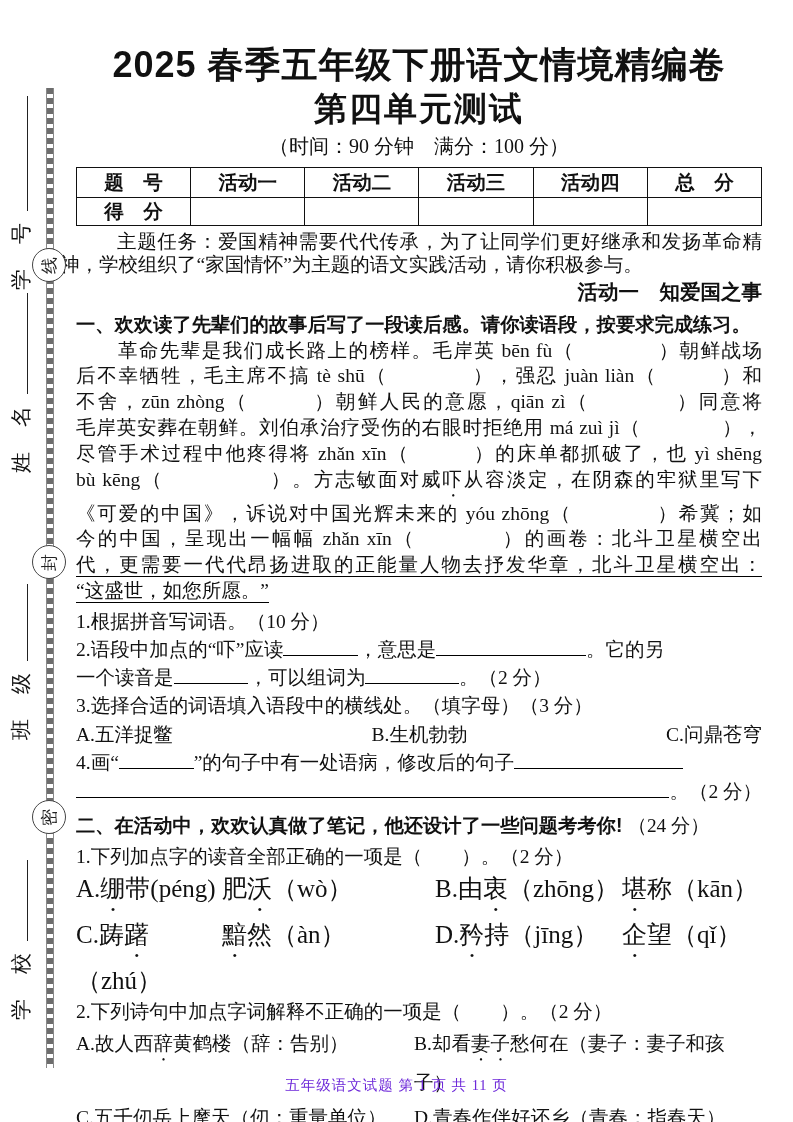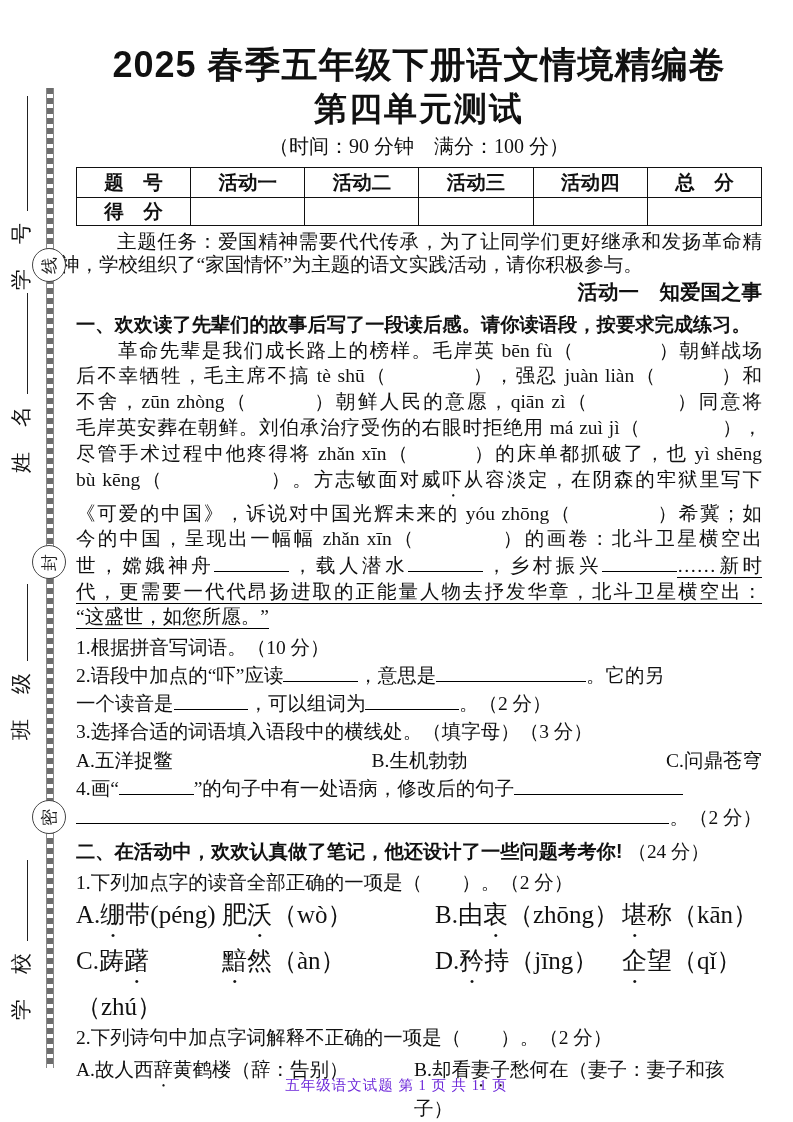--- a/index.html
+++ b/index.html
@@ -131,21 +131,20 @@
 
     <div class="passage">
         <div class="p-line">　　革命先辈是我们成长路上的榜样。毛岸英 bēn fù（　　　　）朝鲜战场</div>
         <div class="p-line">后不幸牺牲，毛主席不搞 tè shū（　　　　），强忍 juàn liàn（　　　）和</div>
         <div class="p-line">不舍，zūn zhòng（　　　）朝鲜人民的意愿，qiān zì（　　　　）同意将</div>
         <div class="p-line">毛岸英安葬在朝鲜。刘伯承治疗受伤的右眼时拒绝用 má zuì jì（　　　　），</div>
         <div class="p-line">尽管手术过程中他疼得将 zhǎn xīn（　　　）的床单都抓破了，也 yì shēng</div>
         <div class="p-line">bù kēng（　　　　　）。方志敏面对威<span class="em">吓</span>从容淡定，在阴森的牢狱里写下</div>
         <div class="p-line">《可爱的中国》，诉说对中国光辉未来的 yóu zhōng（　　　　）希冀；如</div>
         <div class="p-line">今的中国，呈现出一幅幅 zhǎn xīn（　　　　）的画卷：北斗卫星横空出</div>
-        <div class="p-line">世，嫦娥神舟<span class="bk" style="width:3.84em"></span>，载人潜水<span class="bk" style="width:3.84em"></span>，乡村振兴<span class="bk" style="width:3.84em"></span><span class="ul">……新时</span></div>
         <div class="p-line"><span class="ul">代，更需要一代代昂扬进取的正能量人物去抒发华章，北斗卫星横空出：</span></div>
         <div class="p-line"><span class="ul">“这盛世，如您所愿。”</span></div>
       </div>
 
     <div class="qline q-gap">1.根据拼音写词语。（10 分）</div>
     <div class="qline">2.语段中加点的“吓”应读<span class="bk" style="width:3.84em"></span>，意思是<span class="bk" style="width:7.68em"></span>。它的另</div>
     <div class="qline">一个读音是<span class="bk" style="width:3.84em"></span>，可以组词为<span class="bk" style="width:4.8em"></span>。（2 分）</div>
     <div class="qline">3.选择合适的词语填入语段中的横线处。（填字母）（3 分）</div>
 
     <div class="opt3">

